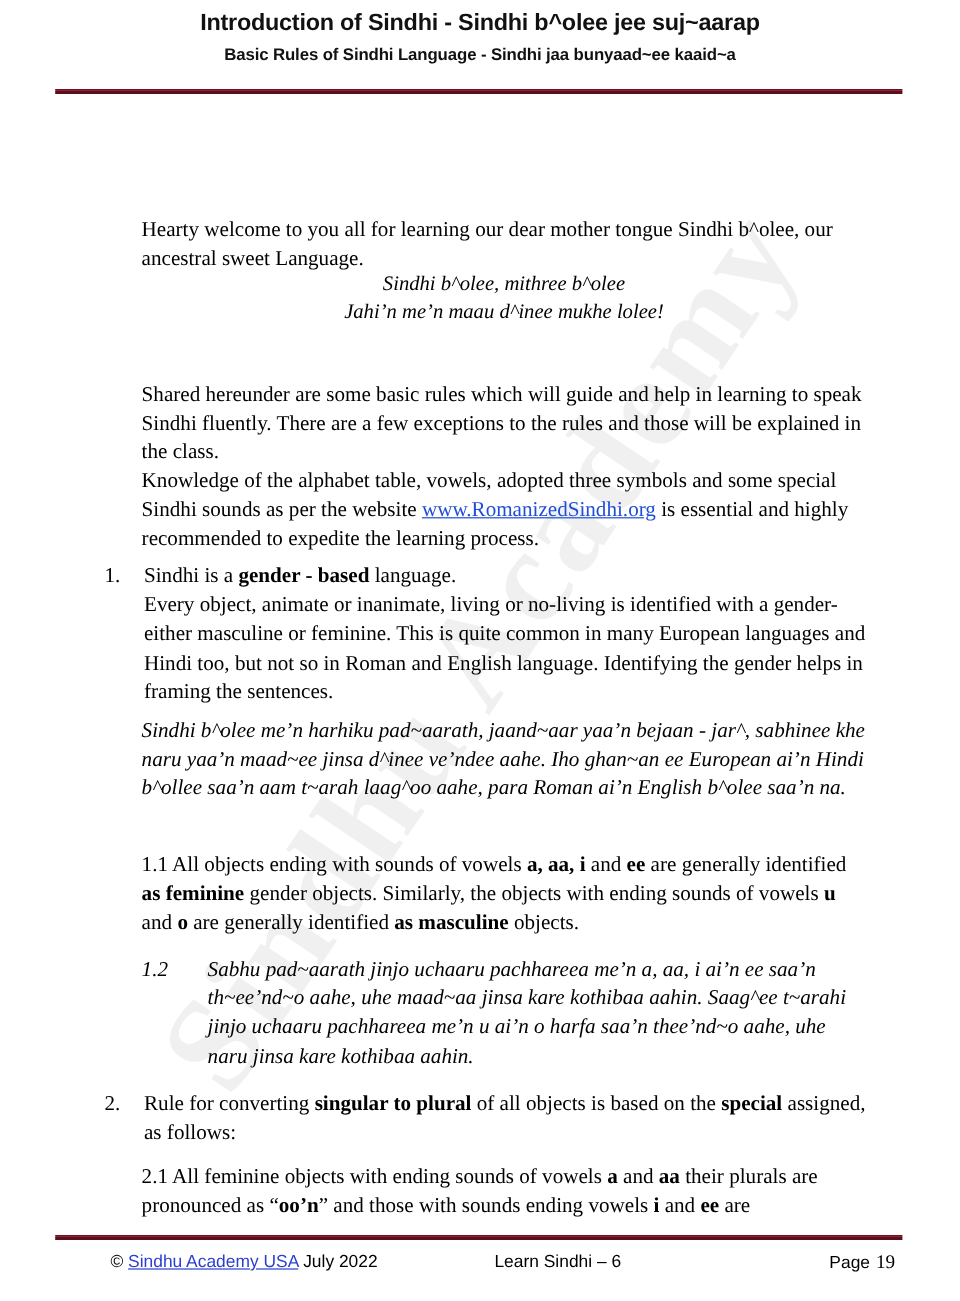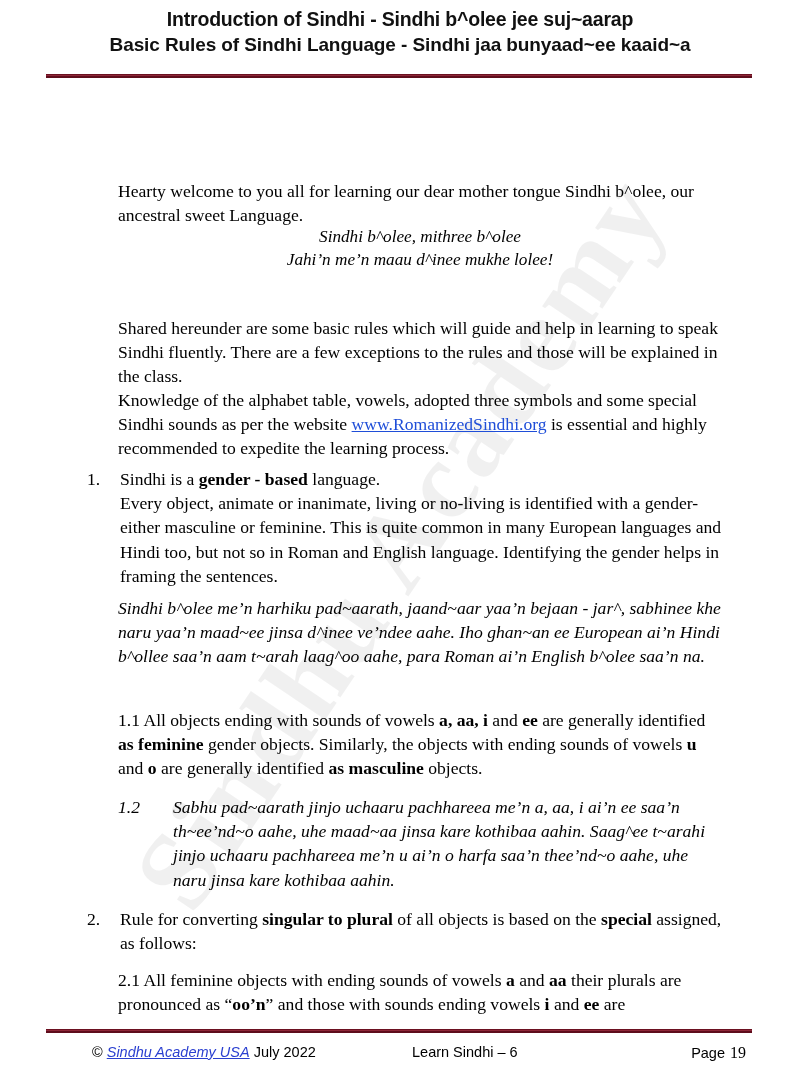--- a/index.html
+++ b/index.html
@@ -54,21 +54,21 @@
   .doc-header .hline {
     font-family: "Liberation Sans Narrow", "Liberation Sans", "DejaVu Sans", sans-serif;
     font-weight: bold;
     font-size: 19.5px;
     line-height: 26px;
     letter-spacing: -0.2px;
     color: #111111;
     white-space: nowrap;
   }
   .doc-header .hline.second {
-    font-size: 19px;
+    font-size: 14px;
     letter-spacing: -0.1px;
   }
 
   .rule-top {
     position: absolute;
     left: 46px;
     top: 73px;
     width: 706px;
     height: 6px;
     z-index: 2;
@@ -172,21 +172,20 @@
   }
   .doc-footer .fr {
     position: absolute;
     right: 6px;
     top: 4px;
     white-space: nowrap;
   }
   .doc-footer a.flink {
     color: #2a3fd0;
     text-decoration: underline;
-    font-style: italic;
   }
   .pagenum {
     font-family: "Liberation Serif", serif;
     font-size: 16px;
     padding-left: 5px;
     margin-top: 45px;
   }
 </style>
 </head>
 <body>

